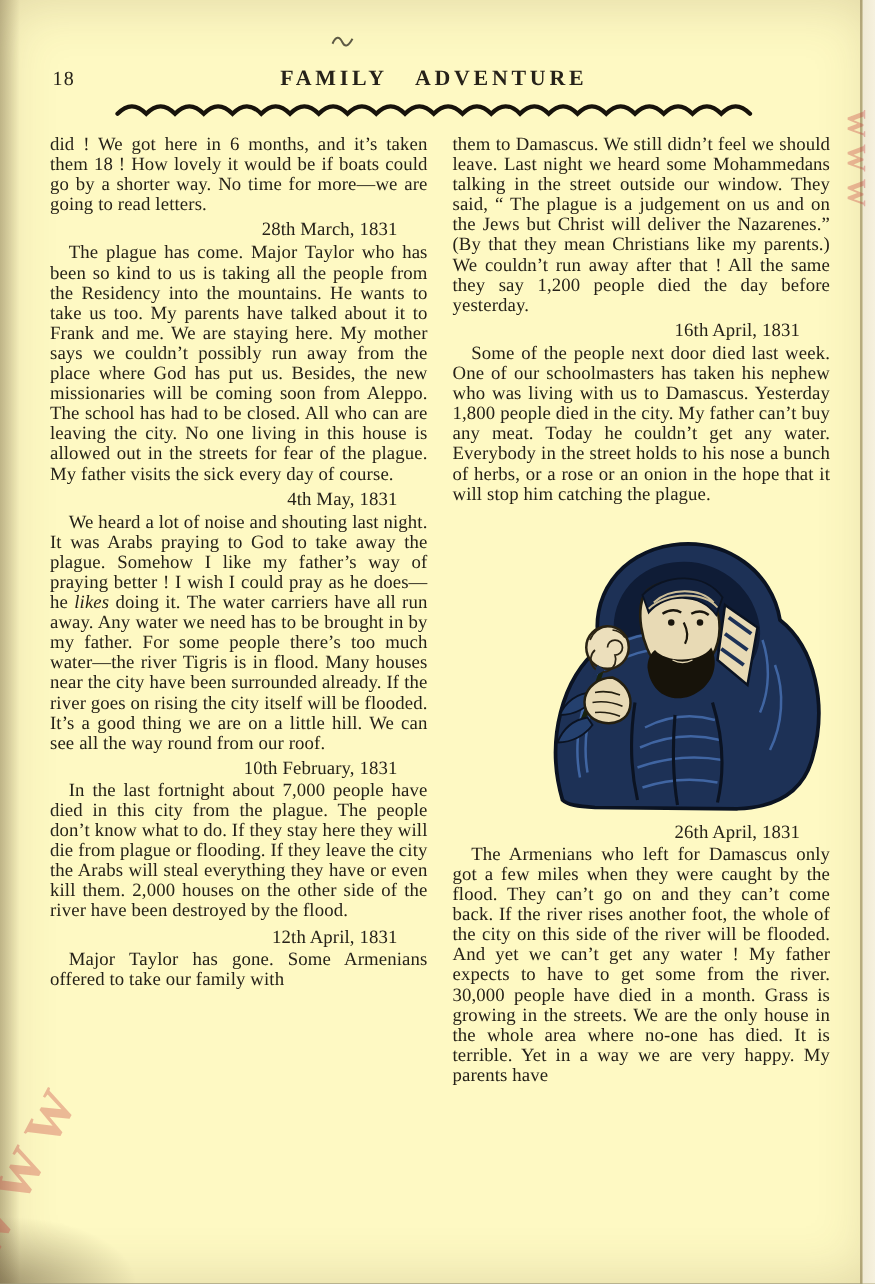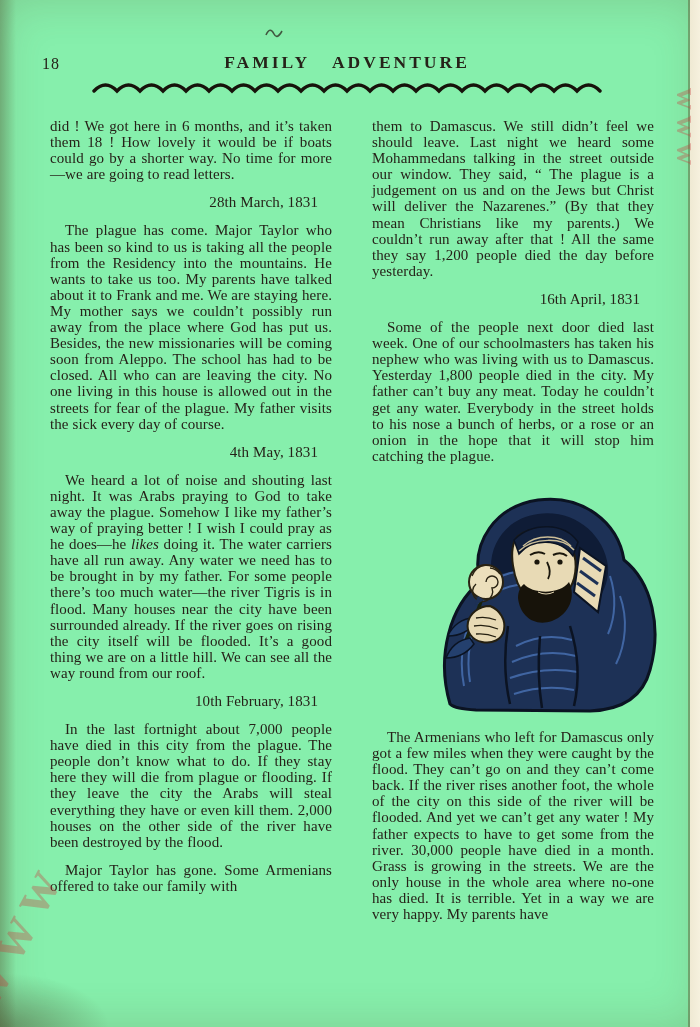--- a/index.html
+++ b/index.html
@@ -6,21 +6,21 @@
     margin: 0; padding: 0;
     width: 700px; height: 1027px;
     overflow: hidden;
     background: #6b6558;
     font-family: "Liberation Serif", serif;
   }
   .page {
     position: relative;
     width: 700px; height: 1027px;
     background: linear-gradient(180deg, #eae3c9 0%, #e8e0c4 60%, #e5dcбf 100%);
-    background-color: #86efac;
+    background-color: #fef9c3;
     color: #262219;
     box-shadow: inset 0 0 46px rgba(88, 66, 32, 0.20);
     overflow: hidden;
   }
   
   .left-shadow {
     position: absolute; left: 0; top: 0; bottom: 0; width: 16px;
     background: linear-gradient(90deg, rgba(66,48,22,0.28), rgba(66,48,22,0));
     pointer-events: none;
   }
@@ -52,21 +52,21 @@
   .ink-mark { position: absolute; top: -26px; left: 226px; opacity: .75; }
   
   .columns {
     position: absolute; left: 38px; top: 106px; width: 628px;
     display: flex; gap: 16px;
     font-size: 15px; line-height: 16.1px;
     text-align: justify;
     letter-spacing: 0.1px;
   }
   .col { width: 306px; }
-  p { margin: 12px; }
+  p { margin: 2px; }
   p.indent { text-indent: 15px; }
   .date {
     text-align: right; padding-right: 26px;
     margin: 4px 0 1px 0;
   }
   .date .d { }
   .date .y { font-style: normal; text-align: center; }
   em { font-style: italic; }
   .lead { }
   figure.illo {
@@ -120,20 +120,21 @@
 
       <p class="date"><span class="d">28th March,</span><span class="y"> 1831</span></p>
       <p class="body indent"><span class="lead">The plague has come.</span><span>  Major Taylor who has been so kind to us is taking all the people from the Residency into the mountains.  He wants to take us too.  My parents have talked about it to Frank and me.  We are staying here.  My mother says we couldn’t possibly run away from the place where God has put us.  Besides, the new missionaries will be coming soon from Aleppo.  The school has had to be closed.  All who can are leaving the city.  No one living in this house is allowed out in the streets for fear of the plague.  My father visits the sick every day of course.</span></p>
 
       <p class="date"><span class="d">4th May,</span><span class="y"> 1831</span></p>
       <p class="body indent"><span>We heard a lot of noise and shouting last night.  It was Arabs praying to God to take away the plague.  Somehow I like my father’s way of praying better !  I wish I could pray as he does—he </span><em>likes</em><span> doing it.  The water carriers have all run away.  Any water we need has to be brought in by my father.  For some people there’s too much water—the river Tigris is in flood.  Many houses near the city have been surrounded already.  If the river goes on rising the city itself will be flooded.  It’s a good thing we are on a little hill.  We can see all the way round from our roof.</span></p>
 
       <p class="date"><span class="d">10th February,</span><span class="y"> 1831</span></p>
       <p class="body indent">In the last fortnight about 7,000 people have died in this city from the plague.  The people don’t know what to do.  If they stay here they will die from plague or flooding.  If they leave the city the Arabs will steal everything they have or even kill them.  2,000 houses on the other side of the river have been destroyed by the flood.</p>
 
+      <p class="date"><span class="d">12th April,</span><span class="y"> 1831</span></p>
       <p class="body indent">Major Taylor has gone.  Some Armenians offered to take our family with</p>
     </section>
 
     <section class="col">
       <p class="body">them to Damascus.  We still didn’t feel we should leave.  Last night we heard some Mohammedans talking in the street outside our window.  They said, “ The plague is a judgement on us and on the Jews but Christ will deliver the Nazarenes.”  (By that they mean Christians like my parents.)  We couldn’t run away after that !  All the same they say 1,200 people died the day before yesterday.</p>
 
       <p class="date"><span class="d">16th April,</span><span class="y"> 1831</span></p>
       <p class="body indent">Some of the people next door died last week.  One of our schoolmasters has taken his nephew who was living with us to Damascus.  Yesterday 1,800 people died in the city.  My father can’t buy any meat.  Today he couldn’t get any water.  Everybody in the street holds to his nose a bunch of herbs, or a rose or an onion in the hope that it will stop him catching the plague.</p>
 
       <figure class="illo">
@@ -202,20 +203,21 @@
           </g>
 
           <circle cx="66" cy="106" r="17" fill="#ecdfbc" stroke="#2a2313" stroke-width="2"></circle>
           <path d="M66 106 a6 6 0 1 1 6 6 a10 10 0 1 1 -16 -4" fill="none" stroke="#2a2313" stroke-width="1.4"></path>
           <path d="M52 100 a17 17 0 0 1 14 -11" fill="none" stroke="#2a2313" stroke-width="1.4"></path>
           <path d="M80 98 a14 14 0 0 0 -10 -6" fill="none" stroke="#2a2313" stroke-width="1.4"></path>
           <path d="M58 120 L54 130 L64 124 Z" fill="#1d3156"></path>
         </svg>
       </figure>
 
+      <p class="date"><span class="d">26th April,</span><span class="y"> 1831</span></p>
       <p class="body indent">The Armenians who left for Damascus only got a few miles when they were caught by the flood.  They can’t go on and they can’t come back.  If the river rises another foot, the whole of the city on this side of the river will be flooded.  And yet we can’t get any water !  My father expects to have to get some from the river.  30,000 people have died in a month.  Grass is growing in the streets.  We are the only house in the whole area where no-one has died.  It is terrible.  Yet in a way we are very happy.  My parents have</p>
     </section>
 
   </div>
 
   <div class="wm wm1">www</div>
   <div class="wm wm2">www</div>
 
 </div>
 

